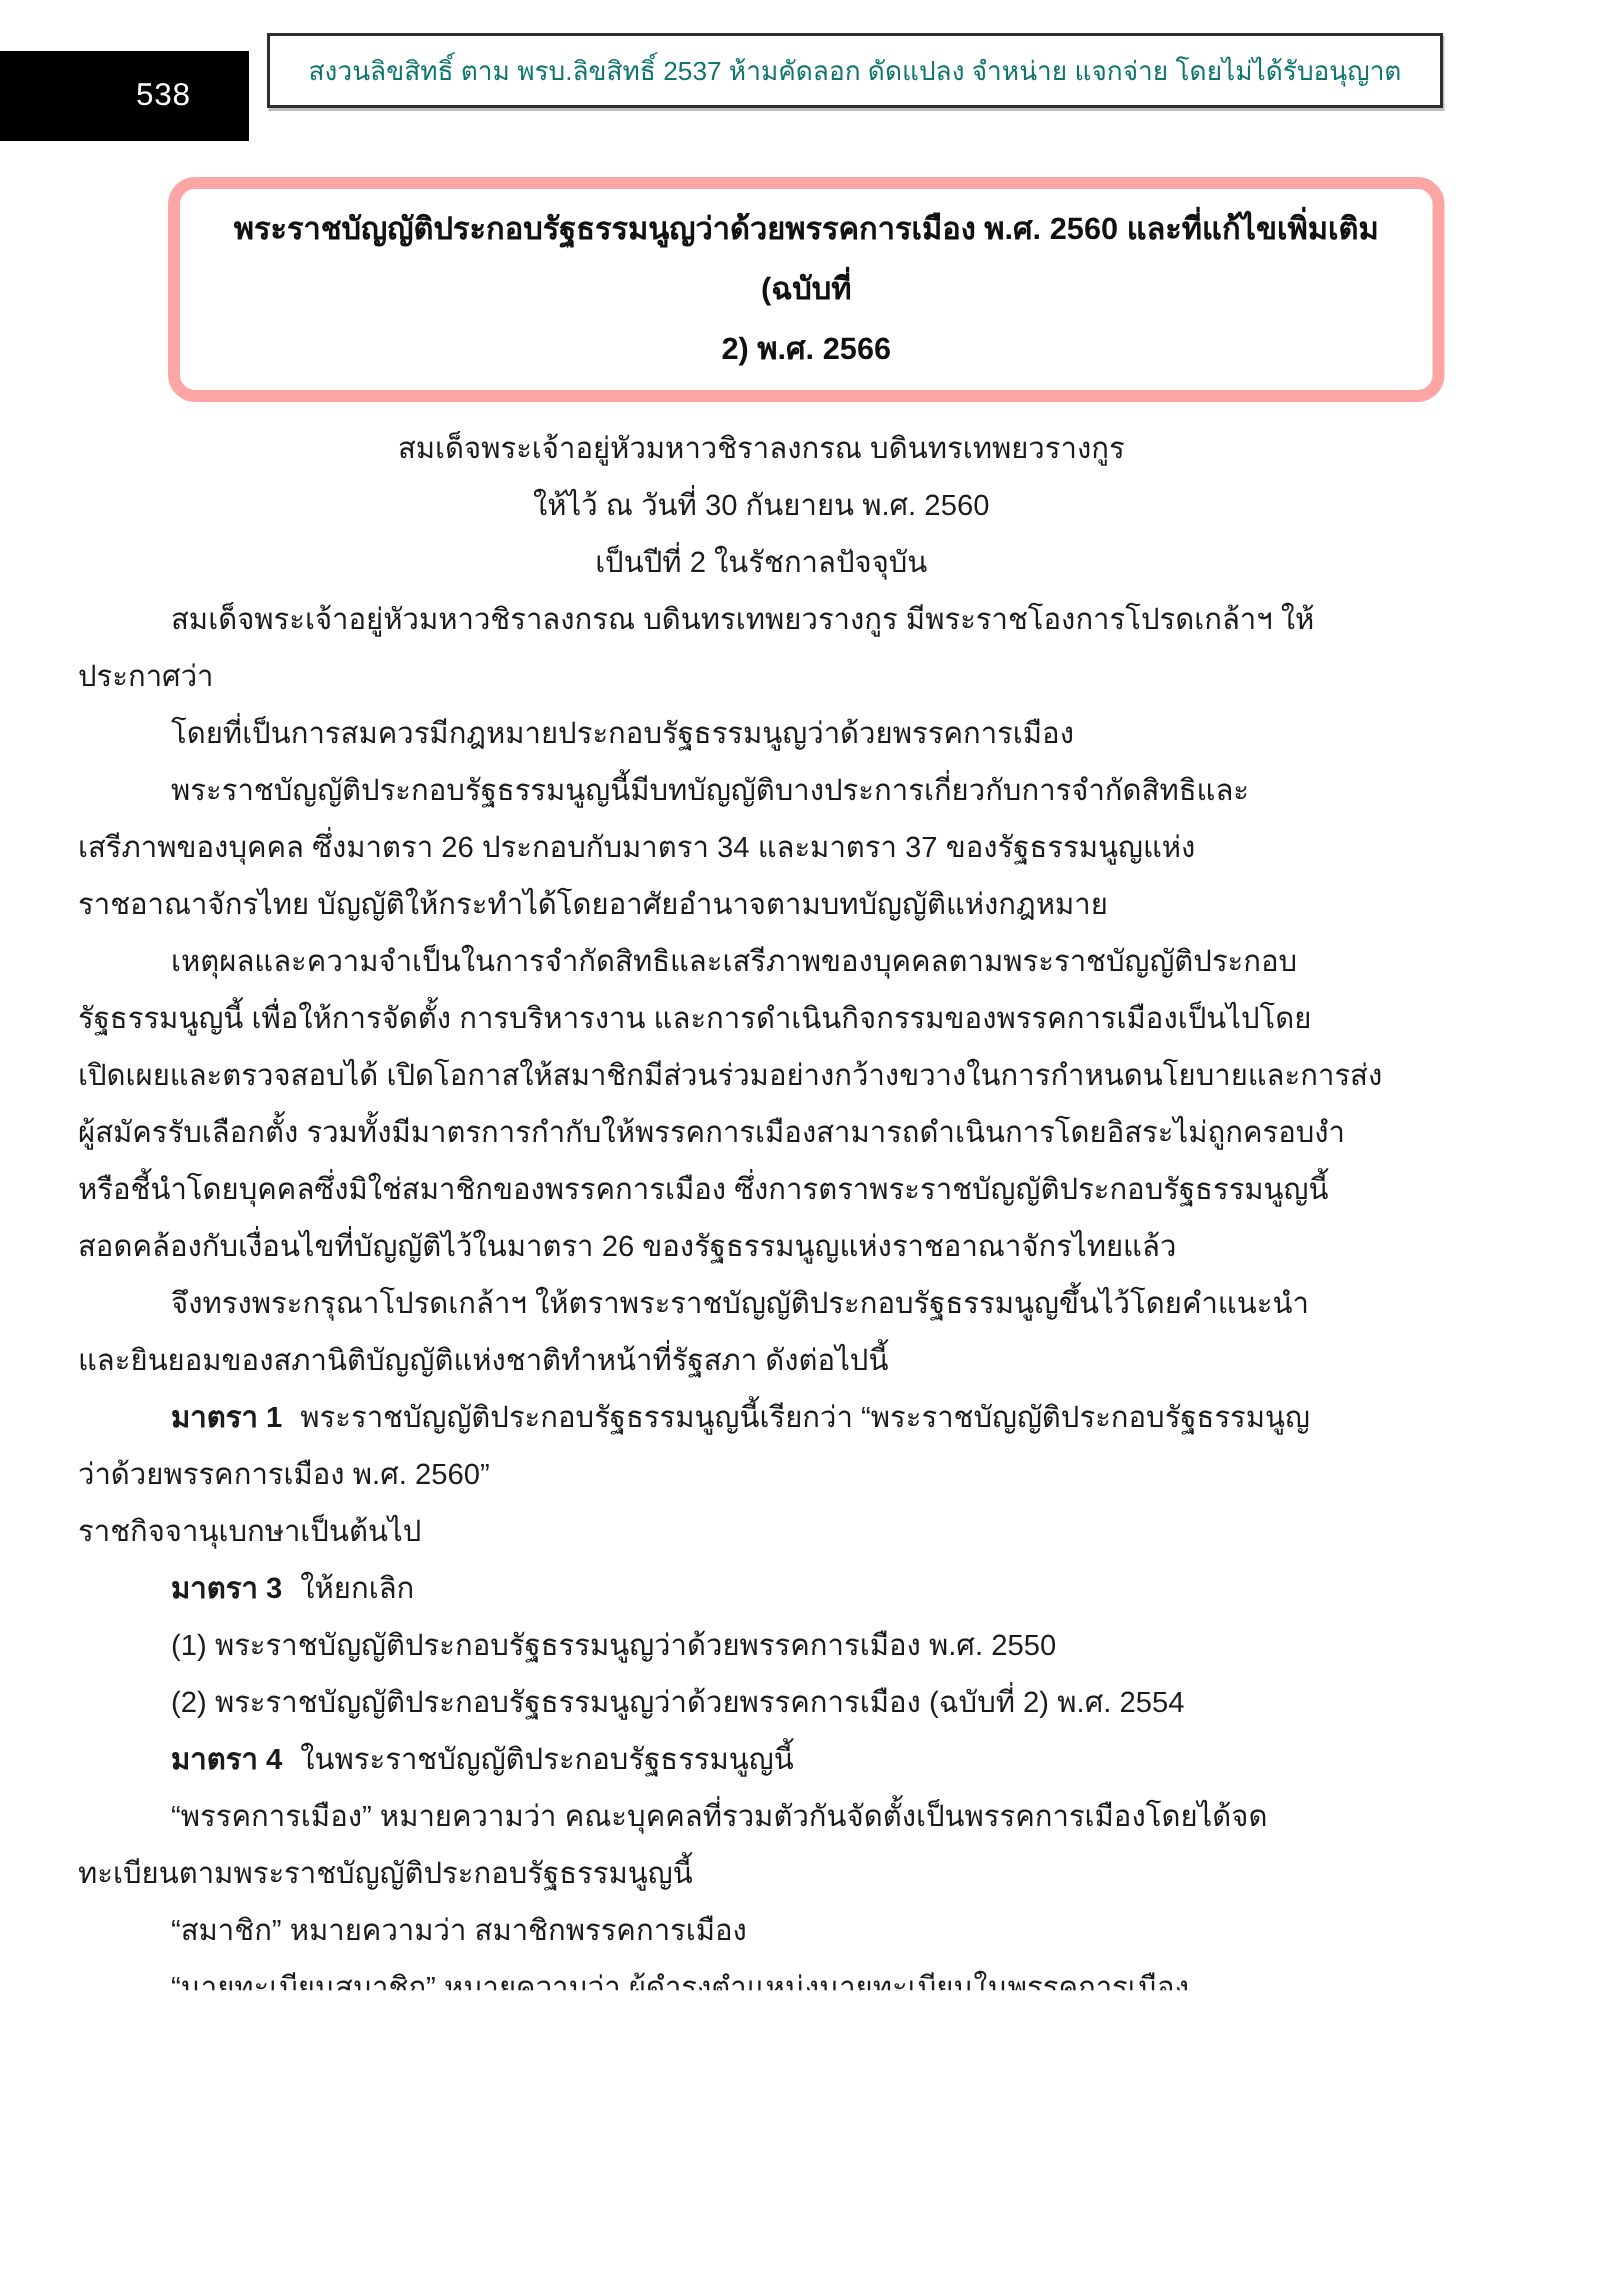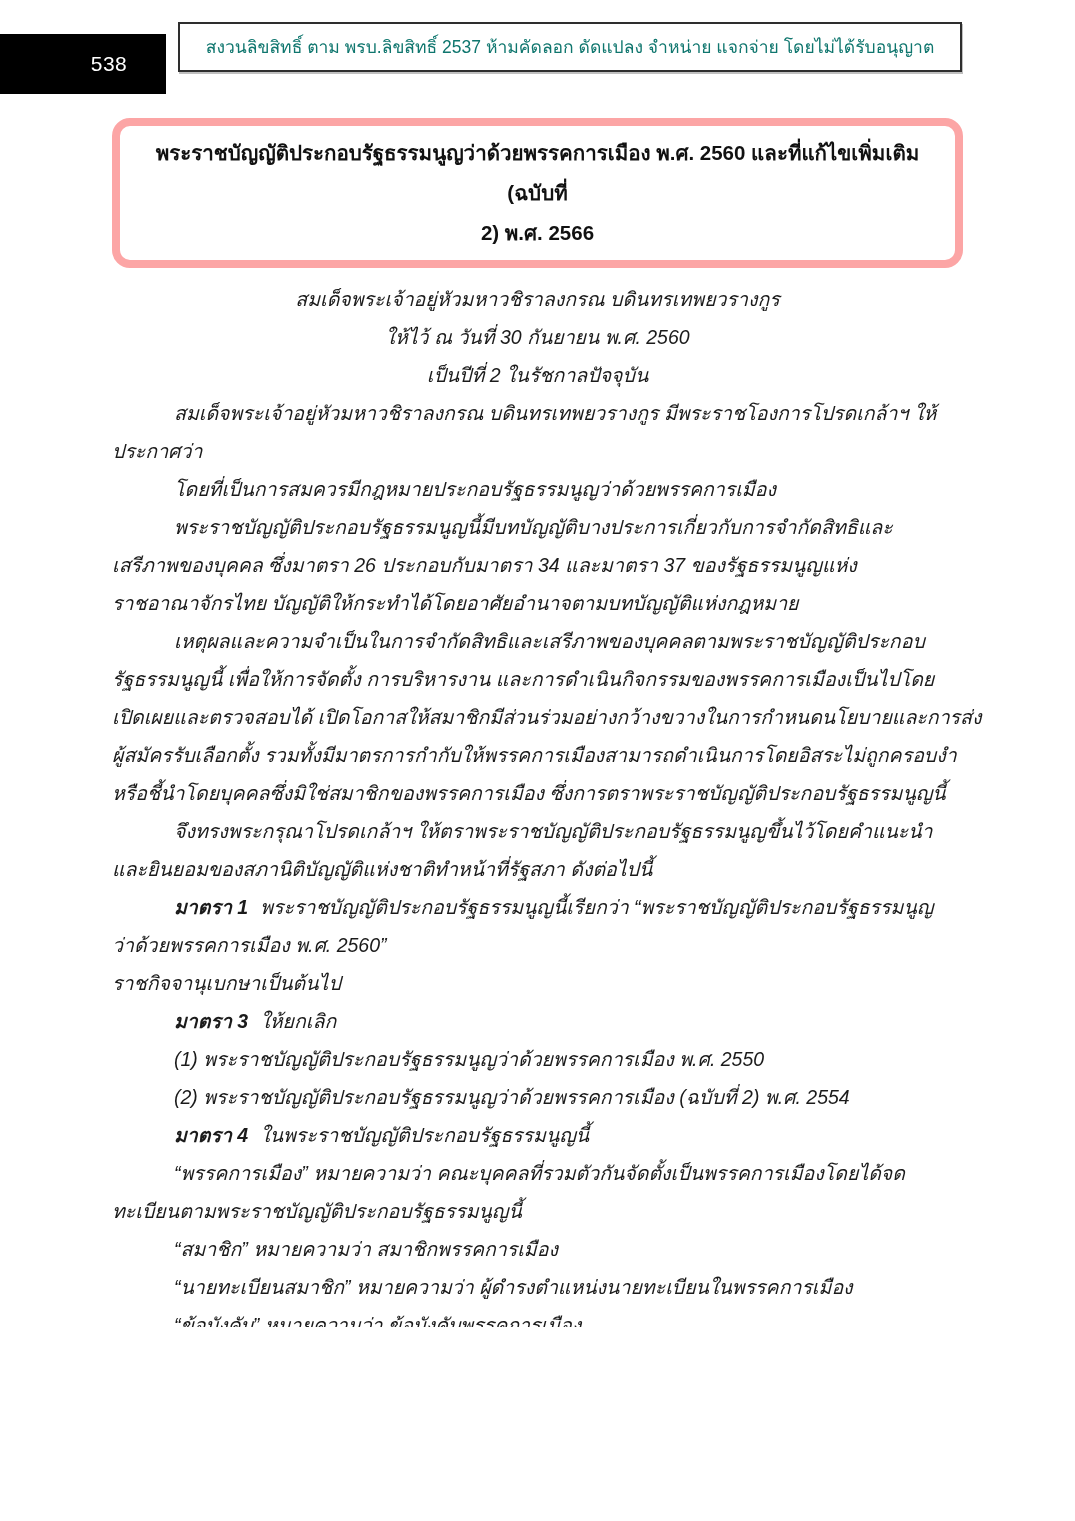--- a/index.html
+++ b/index.html
@@ -23,21 +23,21 @@
   }
   
   .title-box {
     margin:118px 112px 0 112px;
     border:8px solid #fca5a5; border-radius:18px;
     padding:7px 34px; box-sizing:border-box;
     text-align:center; font-weight:bold; font-size:20.5px; line-height:40px;
     color:#111; background:#fff;
   }
   
-  .doc-body { margin:12px 112px 0 112px; font-size:19.5px; line-height:38px;font-style:italic; }
+  .doc-body { margin:12px 112px 0 52px; font-size:19.5px; line-height:38px; }
   .para { margin:0; }
   .para.center { text-align:center; }
   .line { white-space:nowrap; }
   .line.indent { padding-left:62px; }
   .line b { font-weight:bold; }
   .line .gap { display:inline-block; width:12px; }
   .line sup.ref { font-size:12px; font-weight:bold; vertical-align:super; line-height:0; }
   
   .footer-rule { margin:20px auto 0 auto; width:828px; height:7px; background:#4576be; }
   .logo { margin-top:9px; display:flex; align-items:center; justify-content:center; gap:11px; }
@@ -90,20 +90,21 @@
         <div class="line indent">พระราชบัญญัติประกอบรัฐธรรมนูญนี้มีบทบัญญัติบางประการเกี่ยวกับการจำกัดสิทธิและ</div>
         <div class="line">เสรีภาพของบุคคล ซึ่งมาตรา 26 ประกอบกับมาตรา 34 และมาตรา 37 ของรัฐธรรมนูญแห่ง</div>
         <div class="line">ราชอาณาจักรไทย บัญญัติให้กระทำได้โดยอาศัยอำนาจตามบทบัญญัติแห่งกฎหมาย</div>
       </div>
       <div class="para">
         <div class="line indent">เหตุผลและความจำเป็นในการจำกัดสิทธิและเสรีภาพของบุคคลตามพระราชบัญญัติประกอบ</div>
         <div class="line">รัฐธรรมนูญนี้ เพื่อให้การจัดตั้ง การบริหารงาน และการดำเนินกิจกรรมของพรรคการเมืองเป็นไปโดย</div>
         <div class="line">เปิดเผยและตรวจสอบได้ เปิดโอกาสให้สมาชิกมีส่วนร่วมอย่างกว้างขวางในการกำหนดนโยบายและการส่ง</div>
         <div class="line">ผู้สมัครรับเลือกตั้ง รวมทั้งมีมาตรการกำกับให้พรรคการเมืองสามารถดำเนินการโดยอิสระไม่ถูกครอบงำ</div>
         <div class="line">หรือชี้นำโดยบุคคลซึ่งมิใช่สมาชิกของพรรคการเมือง ซึ่งการตราพระราชบัญญัติประกอบรัฐธรรมนูญนี้</div>
+        <div class="line">สอดคล้องกับเงื่อนไขที่บัญญัติไว้ในมาตรา 26 ของรัฐธรรมนูญแห่งราชอาณาจักรไทยแล้ว</div>
       </div>
       <div class="para">
         <div class="line indent">จึงทรงพระกรุณาโปรดเกล้าฯ ให้ตราพระราชบัญญัติประกอบรัฐธรรมนูญขึ้นไว้โดยคำแนะนำ</div>
         <div class="line">และยินยอมของสภานิติบัญญัติแห่งชาติทำหน้าที่รัฐสภา ดังต่อไปนี้</div>
       </div>
       <div class="para">
         <div class="line indent"><b>มาตรา 1</b><span class="gap"></span>พระราชบัญญัติประกอบรัฐธรรมนูญนี้เรียกว่า “พระราชบัญญัติประกอบรัฐธรรมนูญ</div>
         <div class="line">ว่าด้วยพรรคการเมือง พ.ศ. 2560”</div>
       </div>
       <div class="para">

